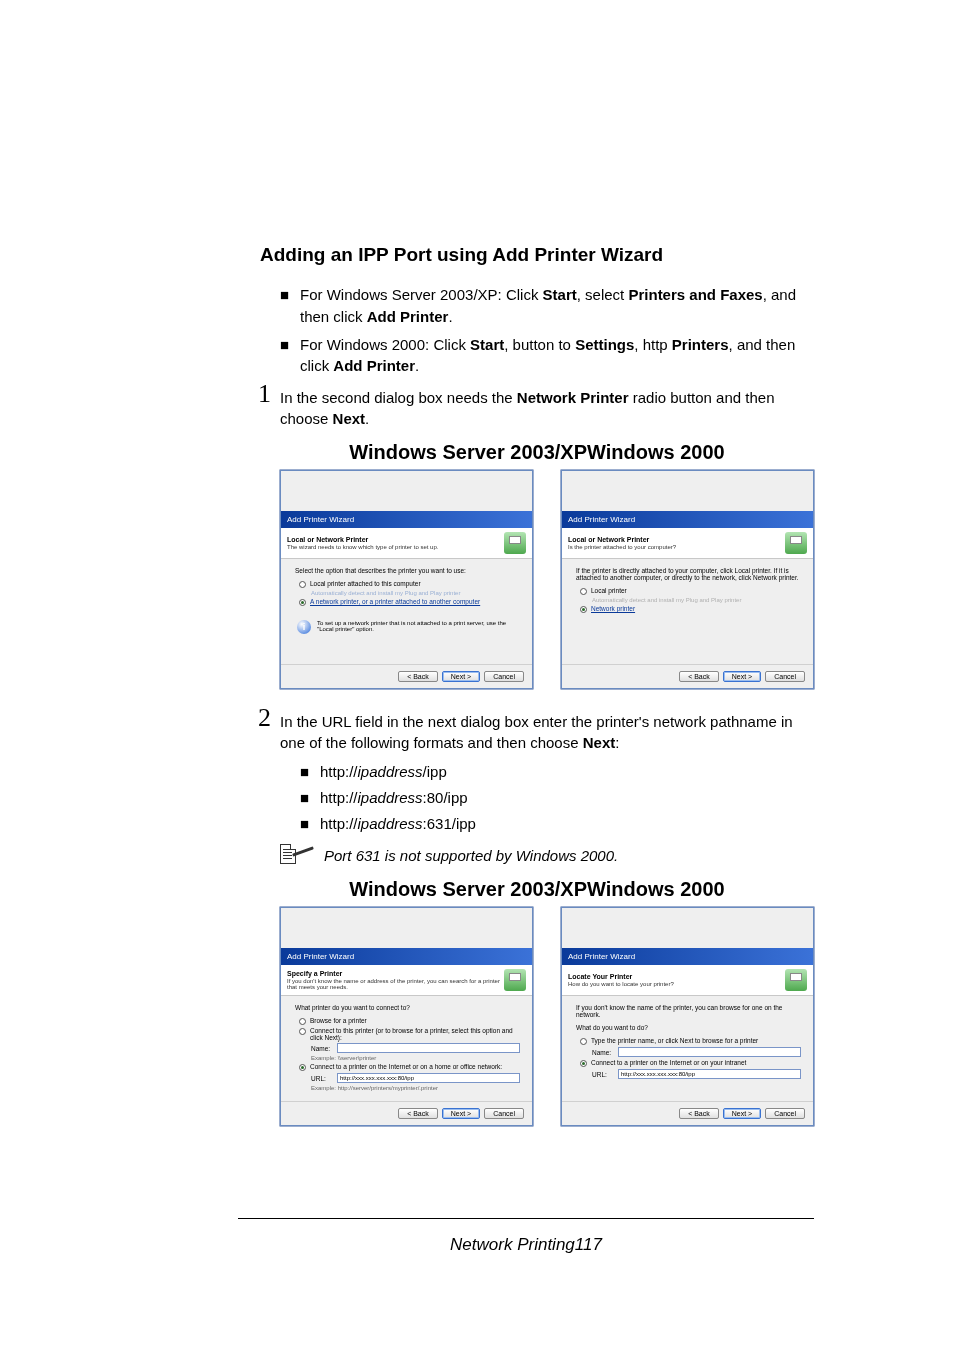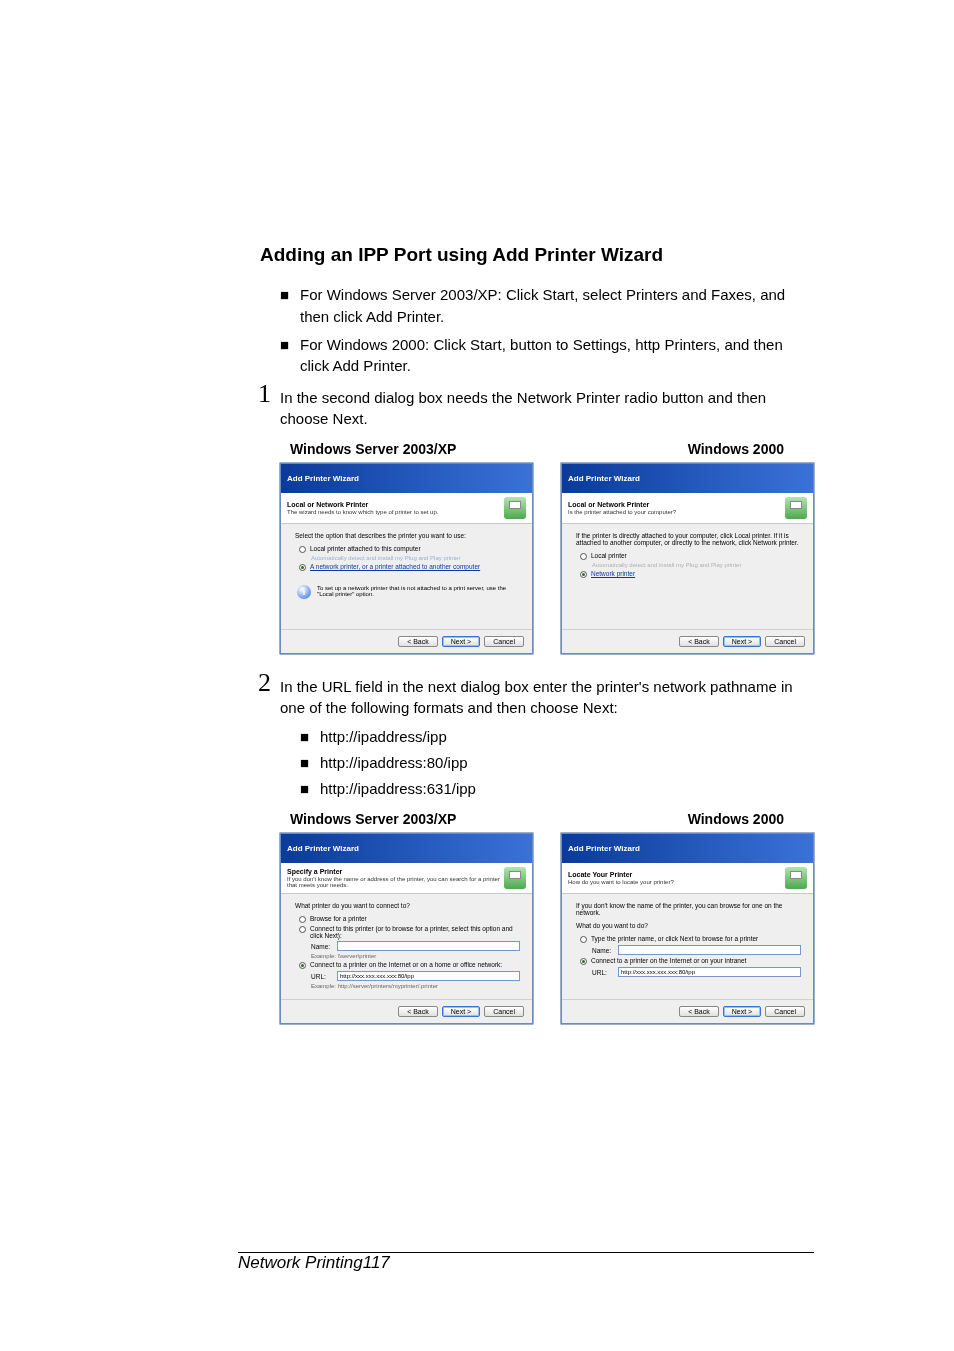--- a/index.html
+++ b/index.html
@@ -34,21 +34,21 @@
     display: flex;
     font-size: 15px;
     line-height: 1.45;
     margin-bottom: 6px;
   }
   .bullet-item .marker {
     width: 20px;
     flex: 0 0 20px;
   }
   .bullet-item .btext { flex: 1; }
-  .b { font-weight: normal; }
+  .b { font-weight: bold; }
   .numstep {
     display: flex;
     margin-left: 18px;
     font-size: 15px;
     line-height: 1.4;
     margin-top: 6px;
     margin-bottom: 8px;
   }
   .numstep .bignum {
     font-size: 26px;
@@ -56,23 +56,23 @@
     width: 22px;
     flex: 0 0 22px;
     line-height: 1;
     position: relative;
     top: -2px;
   }
   .numstep .steptext { flex: 1; padding-top: 4px; }
 
   .dual-label {
     display: flex;
-    justify-content: space-between;
+    justify-content: center;
     font-weight: bold;
-    font-size: 14px;
+    font-size: 20px;
     margin-top: 12px;
     margin-bottom: 6px;
     padding: 0 30px 0 50px;
   }
 
   .dual-shots {
     display: flex;
     gap: 28px;
     margin-left: 40px;
     margin-bottom: 10px;
@@ -84,22 +84,23 @@
     background: #efefef;
     font-family: Tahoma, Arial, sans-serif;
     font-size: 7px;
     color: #000;
     box-shadow: 0 0 0 0.5px #3a5f9f;
   }
   .wiz .title {
     background: linear-gradient(to right, #0a3a9a, #3b72d8);
     color: #fff;
     font-size: 8px;
-    padding: 10px 6px;
-    font-weight: bold;
+    padding: 4px 6px;
+    font-weight: normal;
+    margin-top: 40px;
   }
   .wiz .header {
     background: #fff;
     padding: 4px 6px;
     display: flex;
     justify-content: space-between;
     align-items: center;
     border-bottom: 1px solid #c8c8c8;
   }
   .wiz .header .hl { font-weight: bold; font-size: 7px; }
@@ -160,21 +161,21 @@
     border: 1px solid #888; background: linear-gradient(#fff,#e0e0e0);
     font-size: 7px; padding: 1px 8px; border-radius: 2px; min-width:36px; text-align:center;
   }
   .wiz .btn.def { border: 1px solid #3a72d0; box-shadow: 0 0 0 1px #9bbef0 inset; }
 
   .sub-bullets {
     margin-left: 60px;
     margin-top: 8px;
   }
   .sub-bullets .bullet-item { font-size: 15px; margin-bottom: 4px; }
-  .ital { }
+  .ital { font-style: italic; }
 
   .notewrap {
     display: flex;
     align-items: center;
     margin-left: 40px;
     margin-top: 10px;
     margin-bottom: 8px;
     gap: 10px;
   }
   .noteicon {
@@ -195,27 +196,27 @@
     background:#333; box-shadow: 0 3px 0 #333, 0 6px 0 #333, 0 9px 0 #333;
   }
   .noteicon .pen {
     position:absolute; left:12px; top:6px; width:22px; height:3px;
     background:#333; transform: rotate(-20deg); border-radius:1px;
   }
   .notetext { font-style: italic; font-size: 15px; }
 
   .footer {
     position: absolute;
-    bottom: 78px;
+    bottom: 96px;
     left: 238px;
     right: 140px;
     border-top: 1px solid #000;
-    padding-top: 0;
-    display: flex;
-    justify-content: flex-start;
+    padding-top: 16px;
+    display: flex;
+    justify-content: center;
     font-style: italic;
     font-size: 17px;
   }
   .footer .pnum { font-style: italic; }
 </style>
 </head>
 <body>
 
 <div class="page">
 
@@ -332,20 +333,27 @@
       </span>
     </div>
     <div class="bullet-item">
       <span class="marker">■</span>
       <span class="btext">
         <span>http://</span><span class="ital">ipaddress</span><span>:631/ipp</span>
       </span>
     </div>
   </div>
 
+  <div class="notewrap">
+    <div class="noteicon">
+      <div class="paper"></div>
+        <div class="pen"></div>
+    </div>
+    <div class="notetext">Port 631 is not supported by Windows 2000.</div>
+  </div>
 
   <div class="dual-label">
     <span>Windows Server 2003/XP</span>
     <span>Windows 2000</span>
   </div>
 
   <div class="dual-shots">
 
     <div class="wiz">
       <div class="title">Add Printer Wizard</div>

